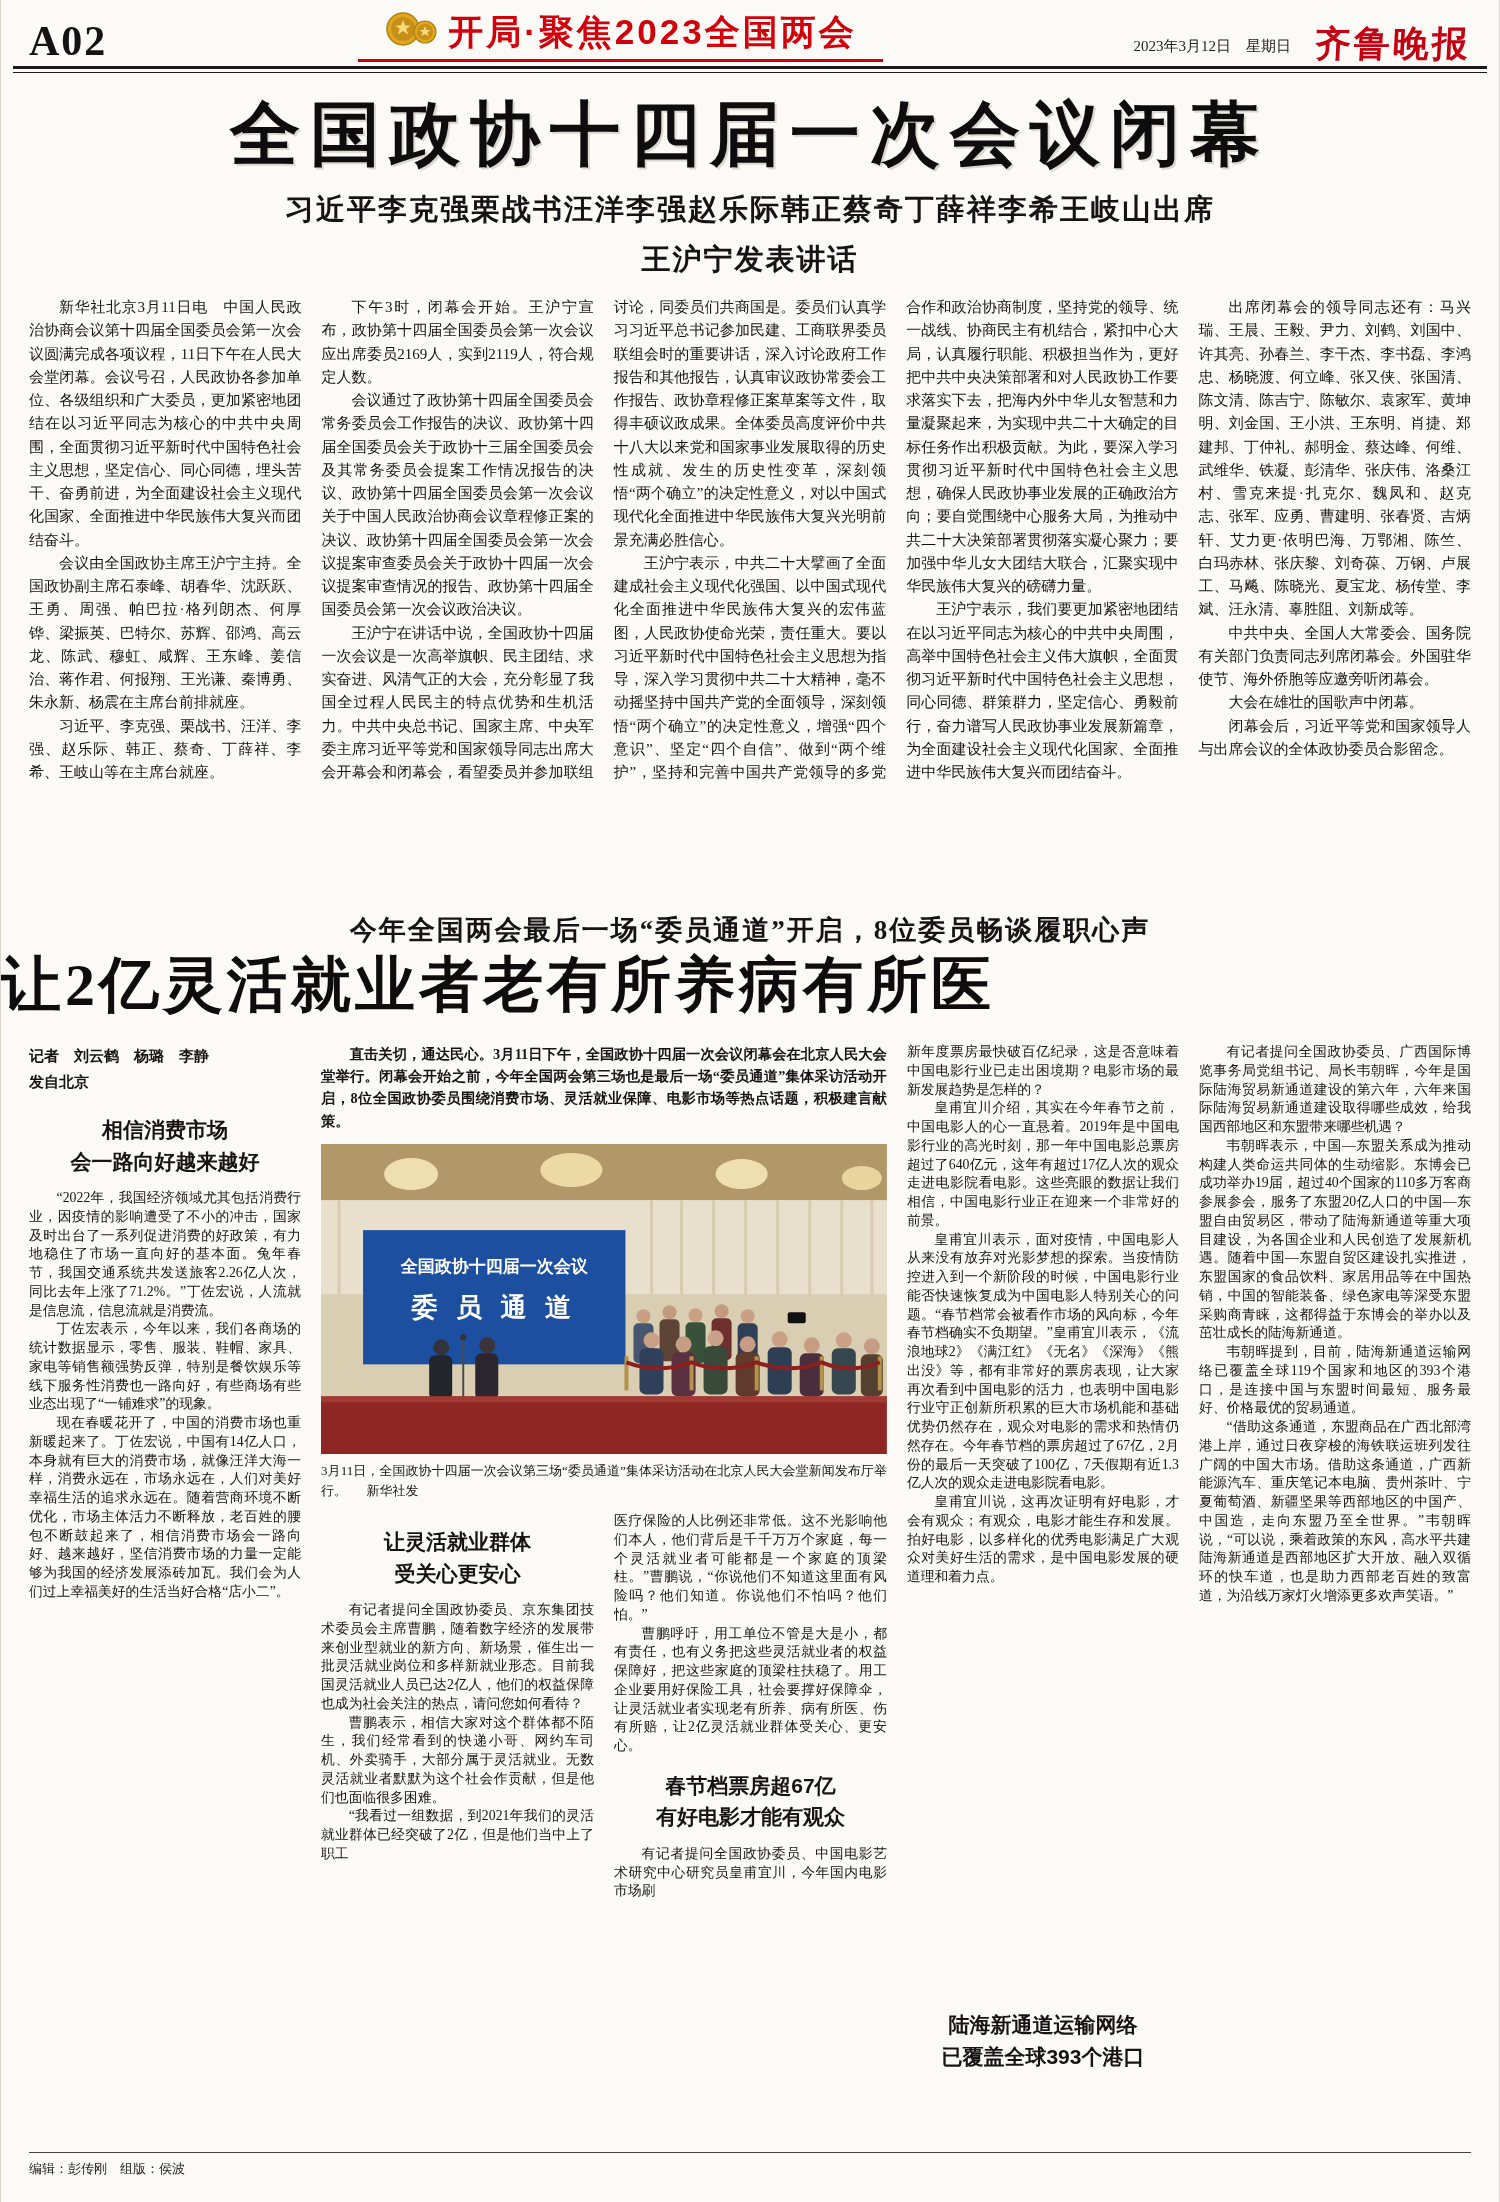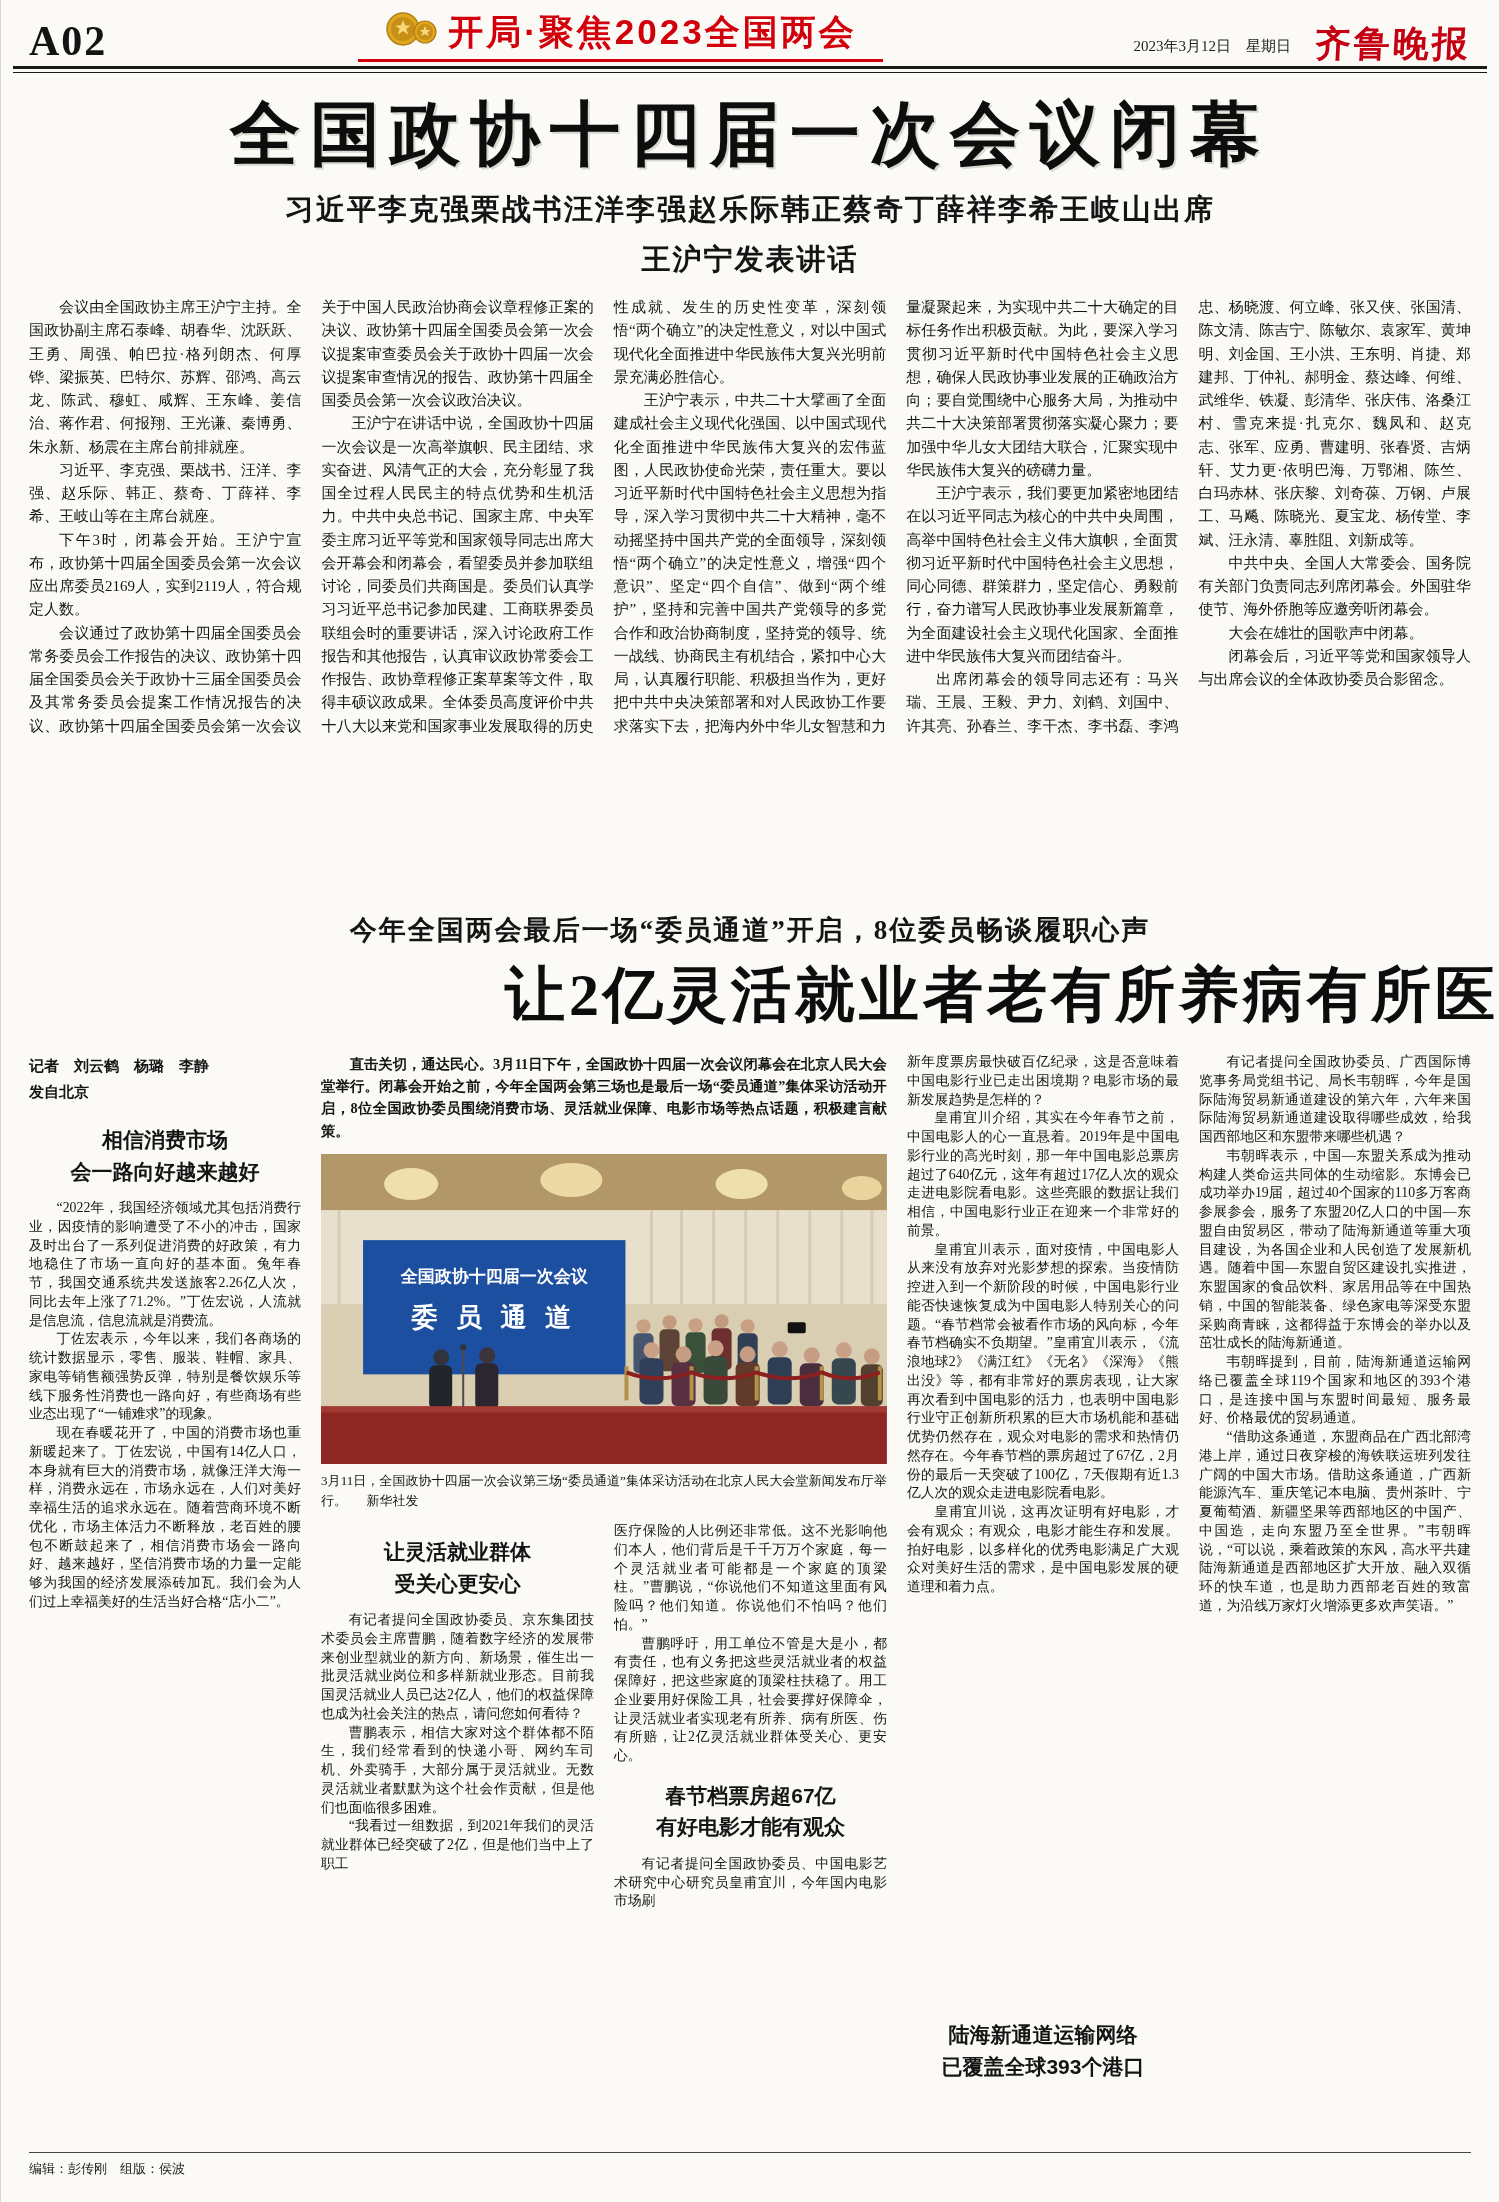--- a/index.html
+++ b/index.html
@@ -43,22 +43,22 @@
     margin-top:16px; height:588px; overflow:hidden;
     columns:5; column-gap:20px;
     font-size:15px; line-height:1.55; text-align:justify;
   }
   .a1-body p{ text-indent:2em; }
 
   
   .article2{ margin-top:28px; }
   .a2-kicker{ text-align:center; font-size:27px; font-weight:600; letter-spacing:2px; }
   .a2-title{
-    text-align:right; font-size:60px; font-weight:900; letter-spacing:4px;
-    margin-top:10px; line-height:1.25; color:#0d0d0d;
+    text-align:left; font-size:60px; font-weight:900; letter-spacing:4px;
+    margin-top:0; line-height:1.25; color:#0d0d0d;
   }
   .a2-cols{ display:flex; gap:20px; padding:0 28px; margin-top:20px; height:1075px; }
   .a2-cols .col{ flex:1; min-width:0; overflow:hidden;
     font-size:13.8px; line-height:1.36; text-align:justify; }
   .a2-cols .center{ flex:2.08; display:flex; flex-direction:column; }
   .list p{ text-indent:2em; margin:0; }
   .byline{ font-size:15px; line-height:1.7; margin-bottom:20px;
     font-family:"Liberation Sans","DejaVu Sans",sans-serif; font-weight:700; }
   .subhead{
     text-align:center; font-weight:800; font-size:21px; line-height:1.5;
@@ -109,20 +109,21 @@
       <span class="masthead">齐鲁晚报</span>
     </div>
   </header>
   <div class="header-rule"></div>
 
   <section class="article1">
     <h1 class="a1-title">全国政协十四届一次会议闭幕</h1>
     <h2 class="a1-sub">习近平李克强栗战书汪洋李强赵乐际韩正蔡奇丁薛祥李希王岐山出席</h2>
     <h2 class="a1-sub">王沪宁发表讲话</h2>
     <div class="a1-body list">
+        <p>新华社北京3月11日电　中国人民政治协商会议第十四届全国委员会第一次会议圆满完成各项议程，11日下午在人民大会堂闭幕。会议号召，人民政协各参加单位、各级组织和广大委员，更加紧密地团结在以习近平同志为核心的中共中央周围，全面贯彻习近平新时代中国特色社会主义思想，坚定信心、同心同德，埋头苦干、奋勇前进，为全面建设社会主义现代化国家、全面推进中华民族伟大复兴而团结奋斗。</p>
         <p>会议由全国政协主席王沪宁主持。全国政协副主席石泰峰、胡春华、沈跃跃、王勇、周强、帕巴拉·格列朗杰、何厚铧、梁振英、巴特尔、苏辉、邵鸿、高云龙、陈武、穆虹、咸辉、王东峰、姜信治、蒋作君、何报翔、王光谦、秦博勇、朱永新、杨震在主席台前排就座。</p>
         <p>习近平、李克强、栗战书、汪洋、李强、赵乐际、韩正、蔡奇、丁薛祥、李希、王岐山等在主席台就座。</p>
         <p>下午3时，闭幕会开始。王沪宁宣布，政协第十四届全国委员会第一次会议应出席委员2169人，实到2119人，符合规定人数。</p>
         <p>会议通过了政协第十四届全国委员会常务委员会工作报告的决议、政协第十四届全国委员会关于政协十三届全国委员会及其常务委员会提案工作情况报告的决议、政协第十四届全国委员会第一次会议关于中国人民政治协商会议章程修正案的决议、政协第十四届全国委员会第一次会议提案审查委员会关于政协十四届一次会议提案审查情况的报告、政协第十四届全国委员会第一次会议政治决议。</p>
         <p>王沪宁在讲话中说，全国政协十四届一次会议是一次高举旗帜、民主团结、求实奋进、风清气正的大会，充分彰显了我国全过程人民民主的特点优势和生机活力。中共中央总书记、国家主席、中央军委主席习近平等党和国家领导同志出席大会开幕会和闭幕会，看望委员并参加联组讨论，同委员们共商国是。委员们认真学习习近平总书记参加民建、工商联界委员联组会时的重要讲话，深入讨论政府工作报告和其他报告，认真审议政协常委会工作报告、政协章程修正案草案等文件，取得丰硕议政成果。全体委员高度评价中共十八大以来党和国家事业发展取得的历史性成就、发生的历史性变革，深刻领悟“两个确立”的决定性意义，对以中国式现代化全面推进中华民族伟大复兴光明前景充满必胜信心。</p>
         <p>王沪宁表示，中共二十大擘画了全面建成社会主义现代化强国、以中国式现代化全面推进中华民族伟大复兴的宏伟蓝图，人民政协使命光荣，责任重大。要以习近平新时代中国特色社会主义思想为指导，深入学习贯彻中共二十大精神，毫不动摇坚持中国共产党的全面领导，深刻领悟“两个确立”的决定性意义，增强“四个意识”、坚定“四个自信”、做到“两个维护”，坚持和完善中国共产党领导的多党合作和政治协商制度，坚持党的领导、统一战线、协商民主有机结合，紧扣中心大局，认真履行职能、积极担当作为，更好把中共中央决策部署和对人民政协工作要求落实下去，把海内外中华儿女智慧和力量凝聚起来，为实现中共二十大确定的目标任务作出积极贡献。为此，要深入学习贯彻习近平新时代中国特色社会主义思想，确保人民政协事业发展的正确政治方向；要自觉围绕中心服务大局，为推动中共二十大决策部署贯彻落实凝心聚力；要加强中华儿女大团结大联合，汇聚实现中华民族伟大复兴的磅礴力量。</p>
         <p>王沪宁表示，我们要更加紧密地团结在以习近平同志为核心的中共中央周围，高举中国特色社会主义伟大旗帜，全面贯彻习近平新时代中国特色社会主义思想，同心同德、群策群力，坚定信心、勇毅前行，奋力谱写人民政协事业发展新篇章，为全面建设社会主义现代化国家、全面推进中华民族伟大复兴而团结奋斗。</p>
         <p>出席闭幕会的领导同志还有：马兴瑞、王晨、王毅、尹力、刘鹤、刘国中、许其亮、孙春兰、李干杰、李书磊、李鸿忠、杨晓渡、何立峰、张又侠、张国清、陈文清、陈吉宁、陈敏尔、袁家军、黄坤明、刘金国、王小洪、王东明、肖捷、郑建邦、丁仲礼、郝明金、蔡达峰、何维、武维华、铁凝、彭清华、张庆伟、洛桑江村、雪克来提·扎克尔、魏凤和、赵克志、张军、应勇、曹建明、张春贤、吉炳轩、艾力更·依明巴海、万鄂湘、陈竺、白玛赤林、张庆黎、刘奇葆、万钢、卢展工、马飚、陈晓光、夏宝龙、杨传堂、李斌、汪永清、辜胜阻、刘新成等。</p>
         <p>中共中央、全国人大常委会、国务院有关部门负责同志列席闭幕会。外国驻华使节、海外侨胞等应邀旁听闭幕会。</p>
         <p>大会在雄壮的国歌声中闭幕。</p>

